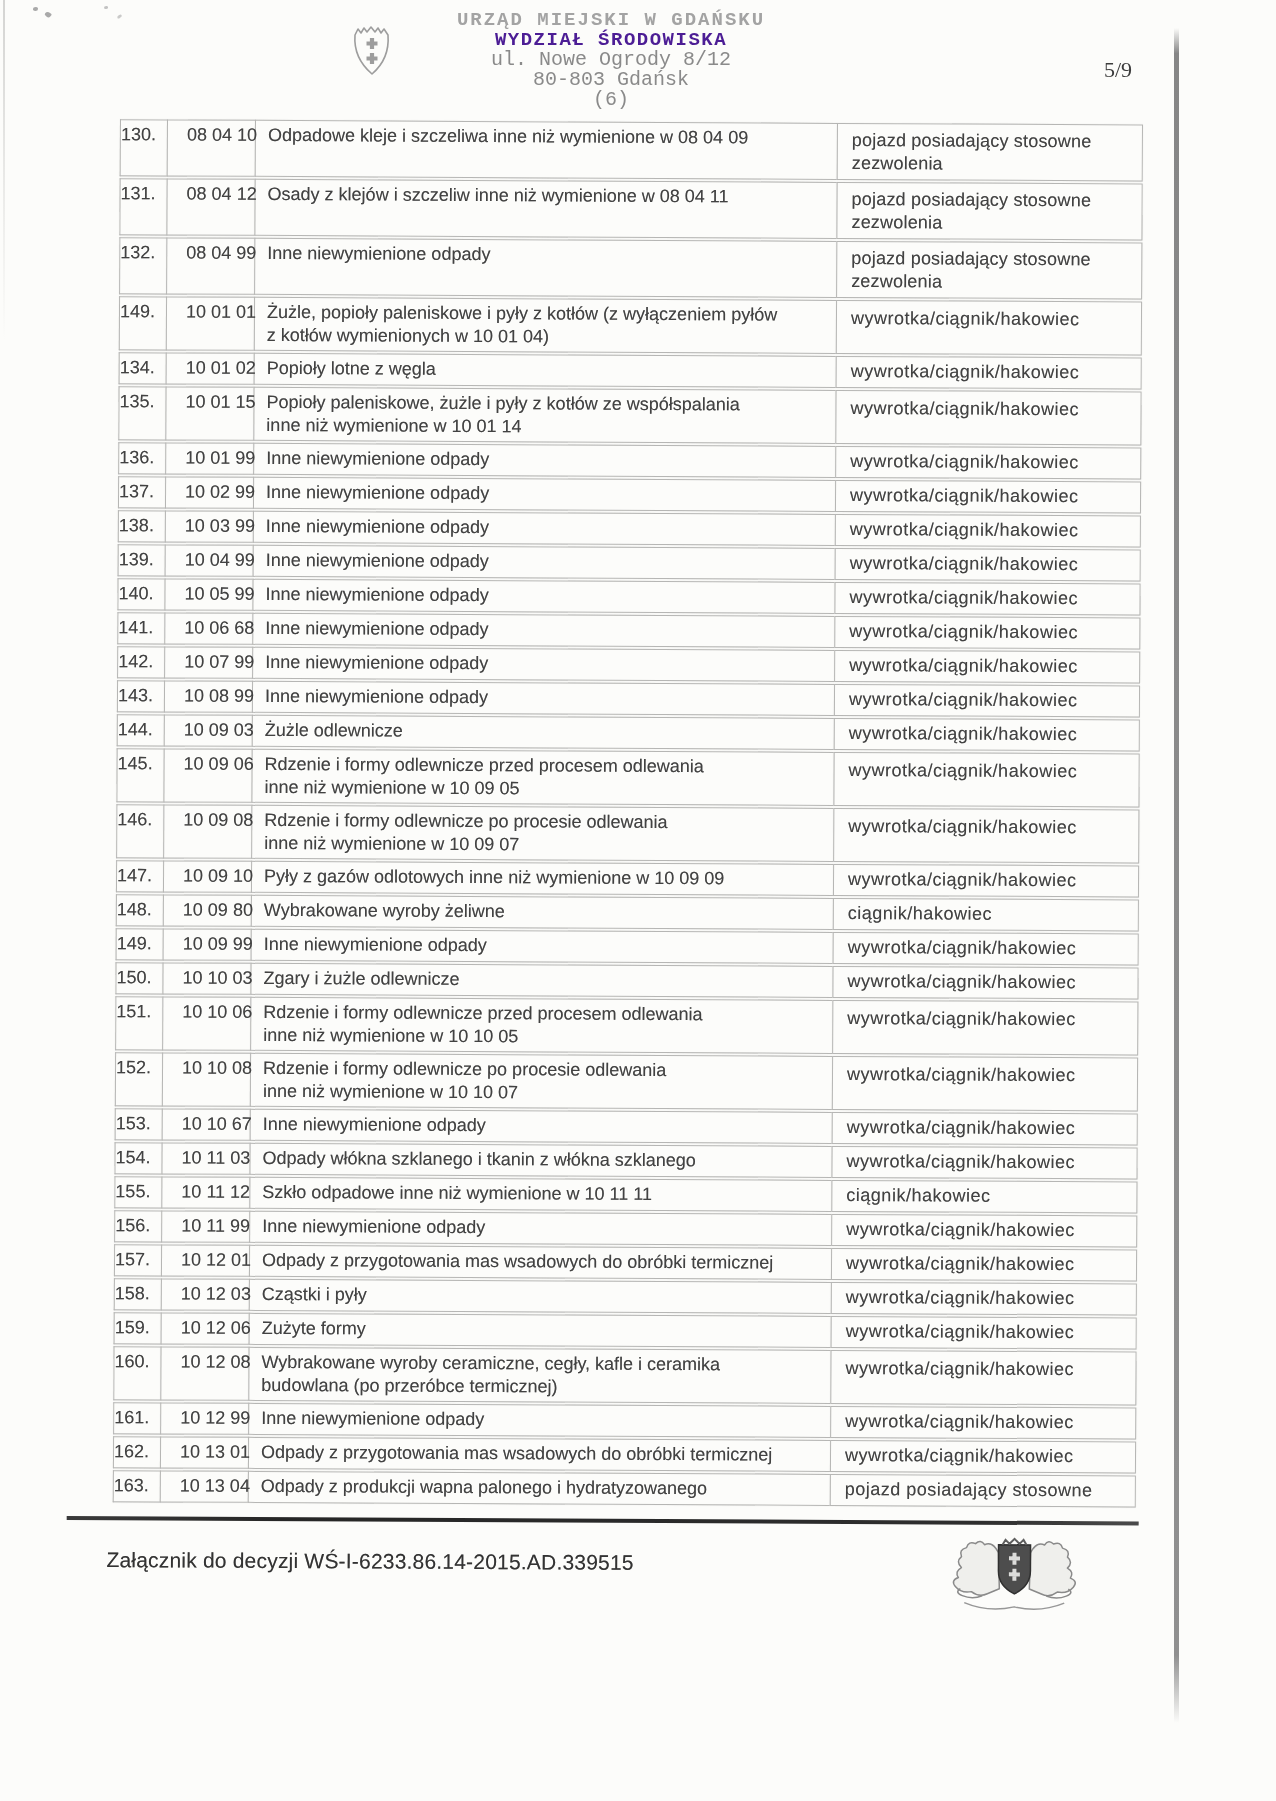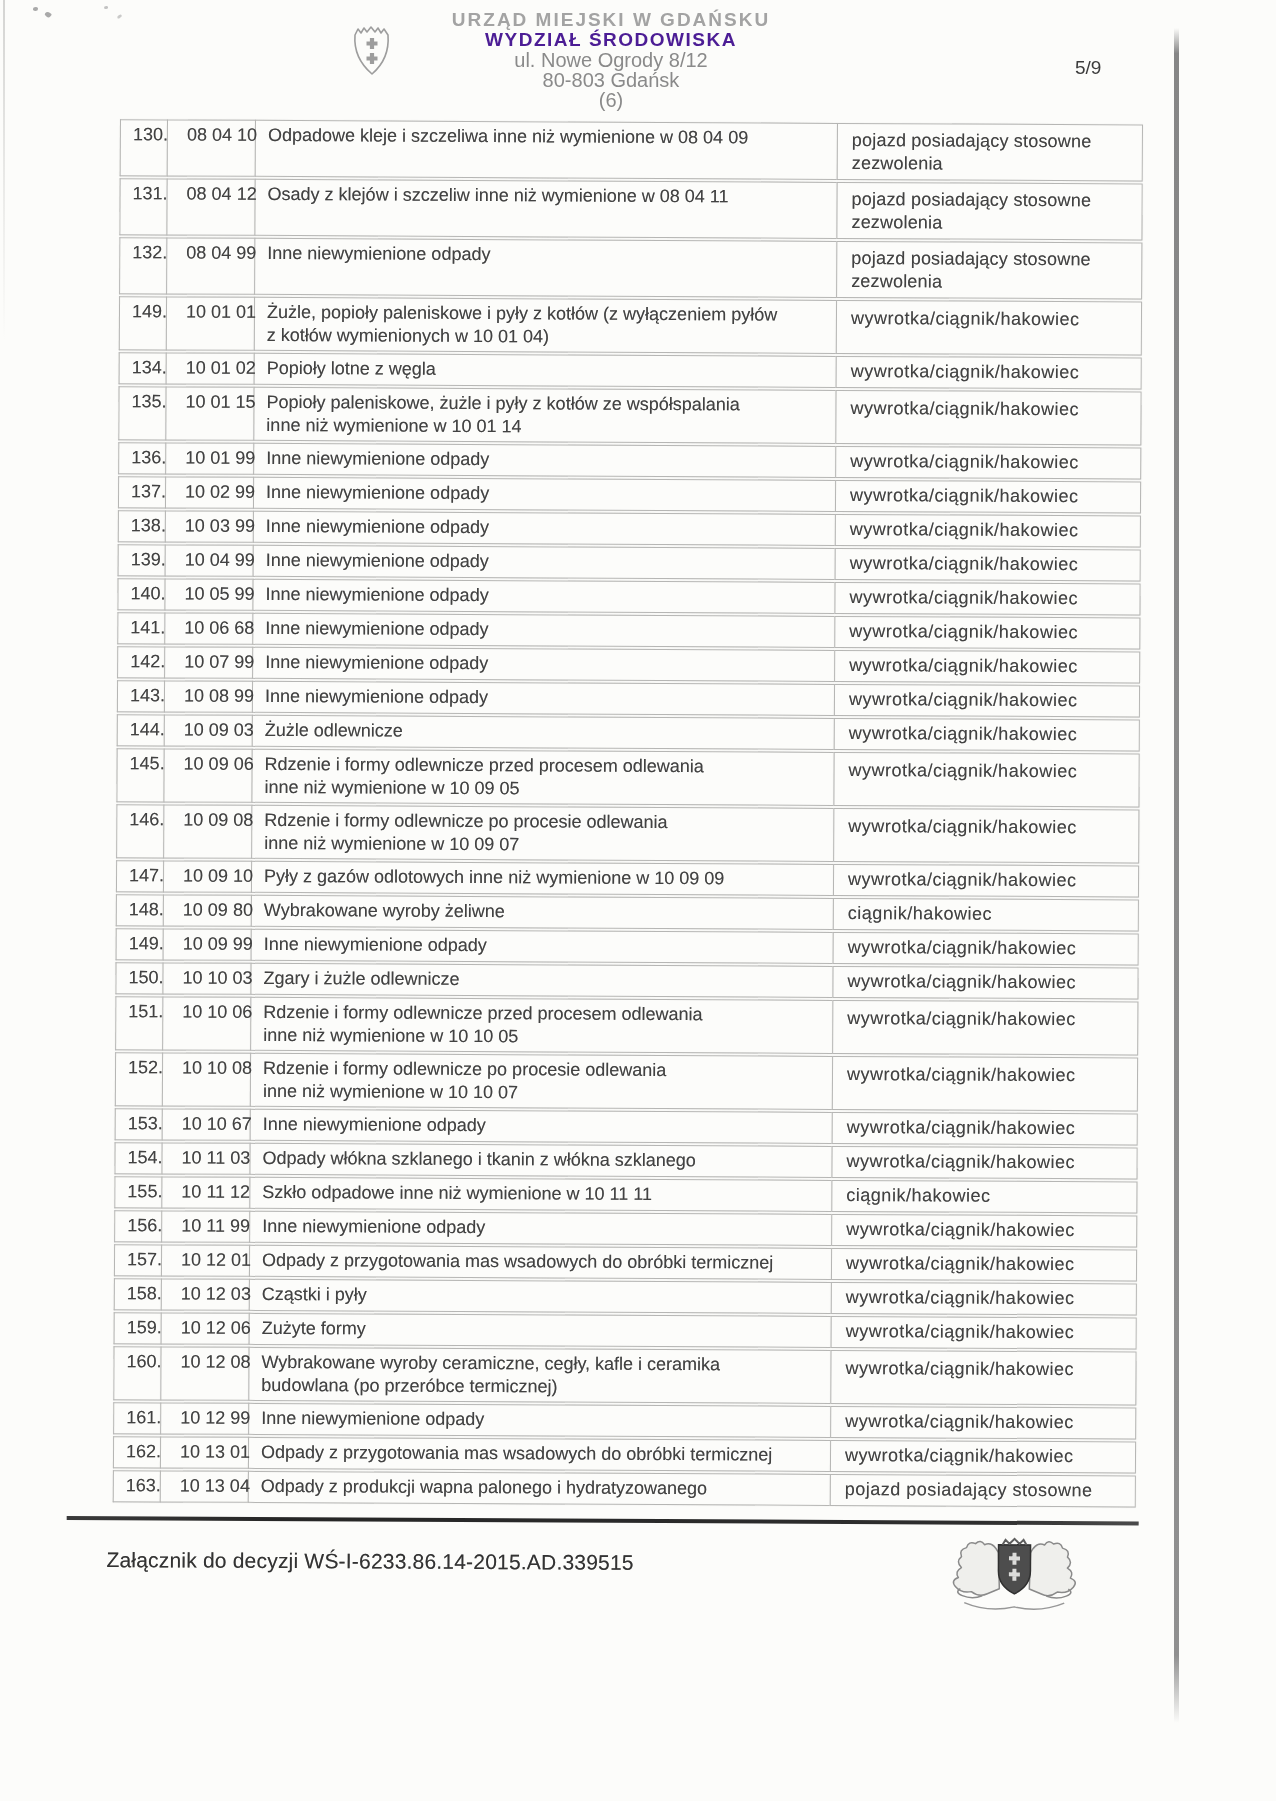--- a/index.html
+++ b/index.html
@@ -30,28 +30,28 @@
   
   .stamp {
     position:absolute; left:348px; top:10px; width:470px;
     color:#8f8f8f;
     text-align:center;
   }
   .stamp .crest {
     position:absolute; left:2px; top:12px; width:44px; height:58px;
   }
   .stamp .lines { margin-left:56px; }
-  .stamp .ln { line-height:20px; white-space:nowrap; }
+  .stamp .ln { line-height:20px; white-space:nowrap;font-family:Liberation Mono, monospace; }
   .stamp .caps1 { font-size:19px; font-weight:700; letter-spacing:2px; color:#a3a3a3; }
   .stamp .caps2 { font-size:19px; font-weight:700; letter-spacing:1.5px; color:#4c1d95; }
   .stamp .addr  { font-size:20px; color:#8a8a8a; }
   .pagenum {
-    position:absolute; left:1075px; top:57px; width:60px;
-    font-family:Liberation Sans, sans-serif;
-    font-size:19px; color:#3c3c3c;
+    position:absolute; left:1104px; top:57px; width:60px;
+    font-family:Liberation Serif, serif;
+    font-size:22px; color:#3c3c3c;
   }
 
   
   .rot { position:absolute; left:0; top:0; width:1276px; height:1801px;
          transform:rotate(0.3deg); transform-origin:90px 120px; }
 
   
   table.waste {
     position:absolute; left:120px; top:117px; width:1023px;
     border-collapse:separate; border-spacing:0 2px;
@@ -65,21 +65,21 @@
   table.waste col.c-tr   { width:306px; }
   td {
     border-top:1px solid #b6b6b4;
     border-bottom:1px solid #b6b6b4;
     border-left:1px solid #b6b6b4;
     padding:3px 4px;
     vertical-align:top;
     box-shadow:0 0 1px rgba(150,150,150,.35);
   }
   td:last-child { border-right:1px solid #b6b6b4; }
-  td.no   { text-align:left; padding-left:12px; padding-right:1px; }
+  td.no   { text-align:left; padding-left:0; padding-right:1px; }
   td.code { padding-left:19px; white-space:nowrap; }
   td.desc { padding-left:12px; padding-right:8px; white-space:pre-line; }
   td.transport {
     padding-left:14px; white-space:pre-line; letter-spacing:.5px;
     vertical-align:bottom; padding-bottom:4px;
   }
   tr.desc2 td.transport { vertical-align:top; padding-top:6px; }
   tr.tr2   td.transport { vertical-align:top; padding-top:5px; letter-spacing:.2px; }
 
   

